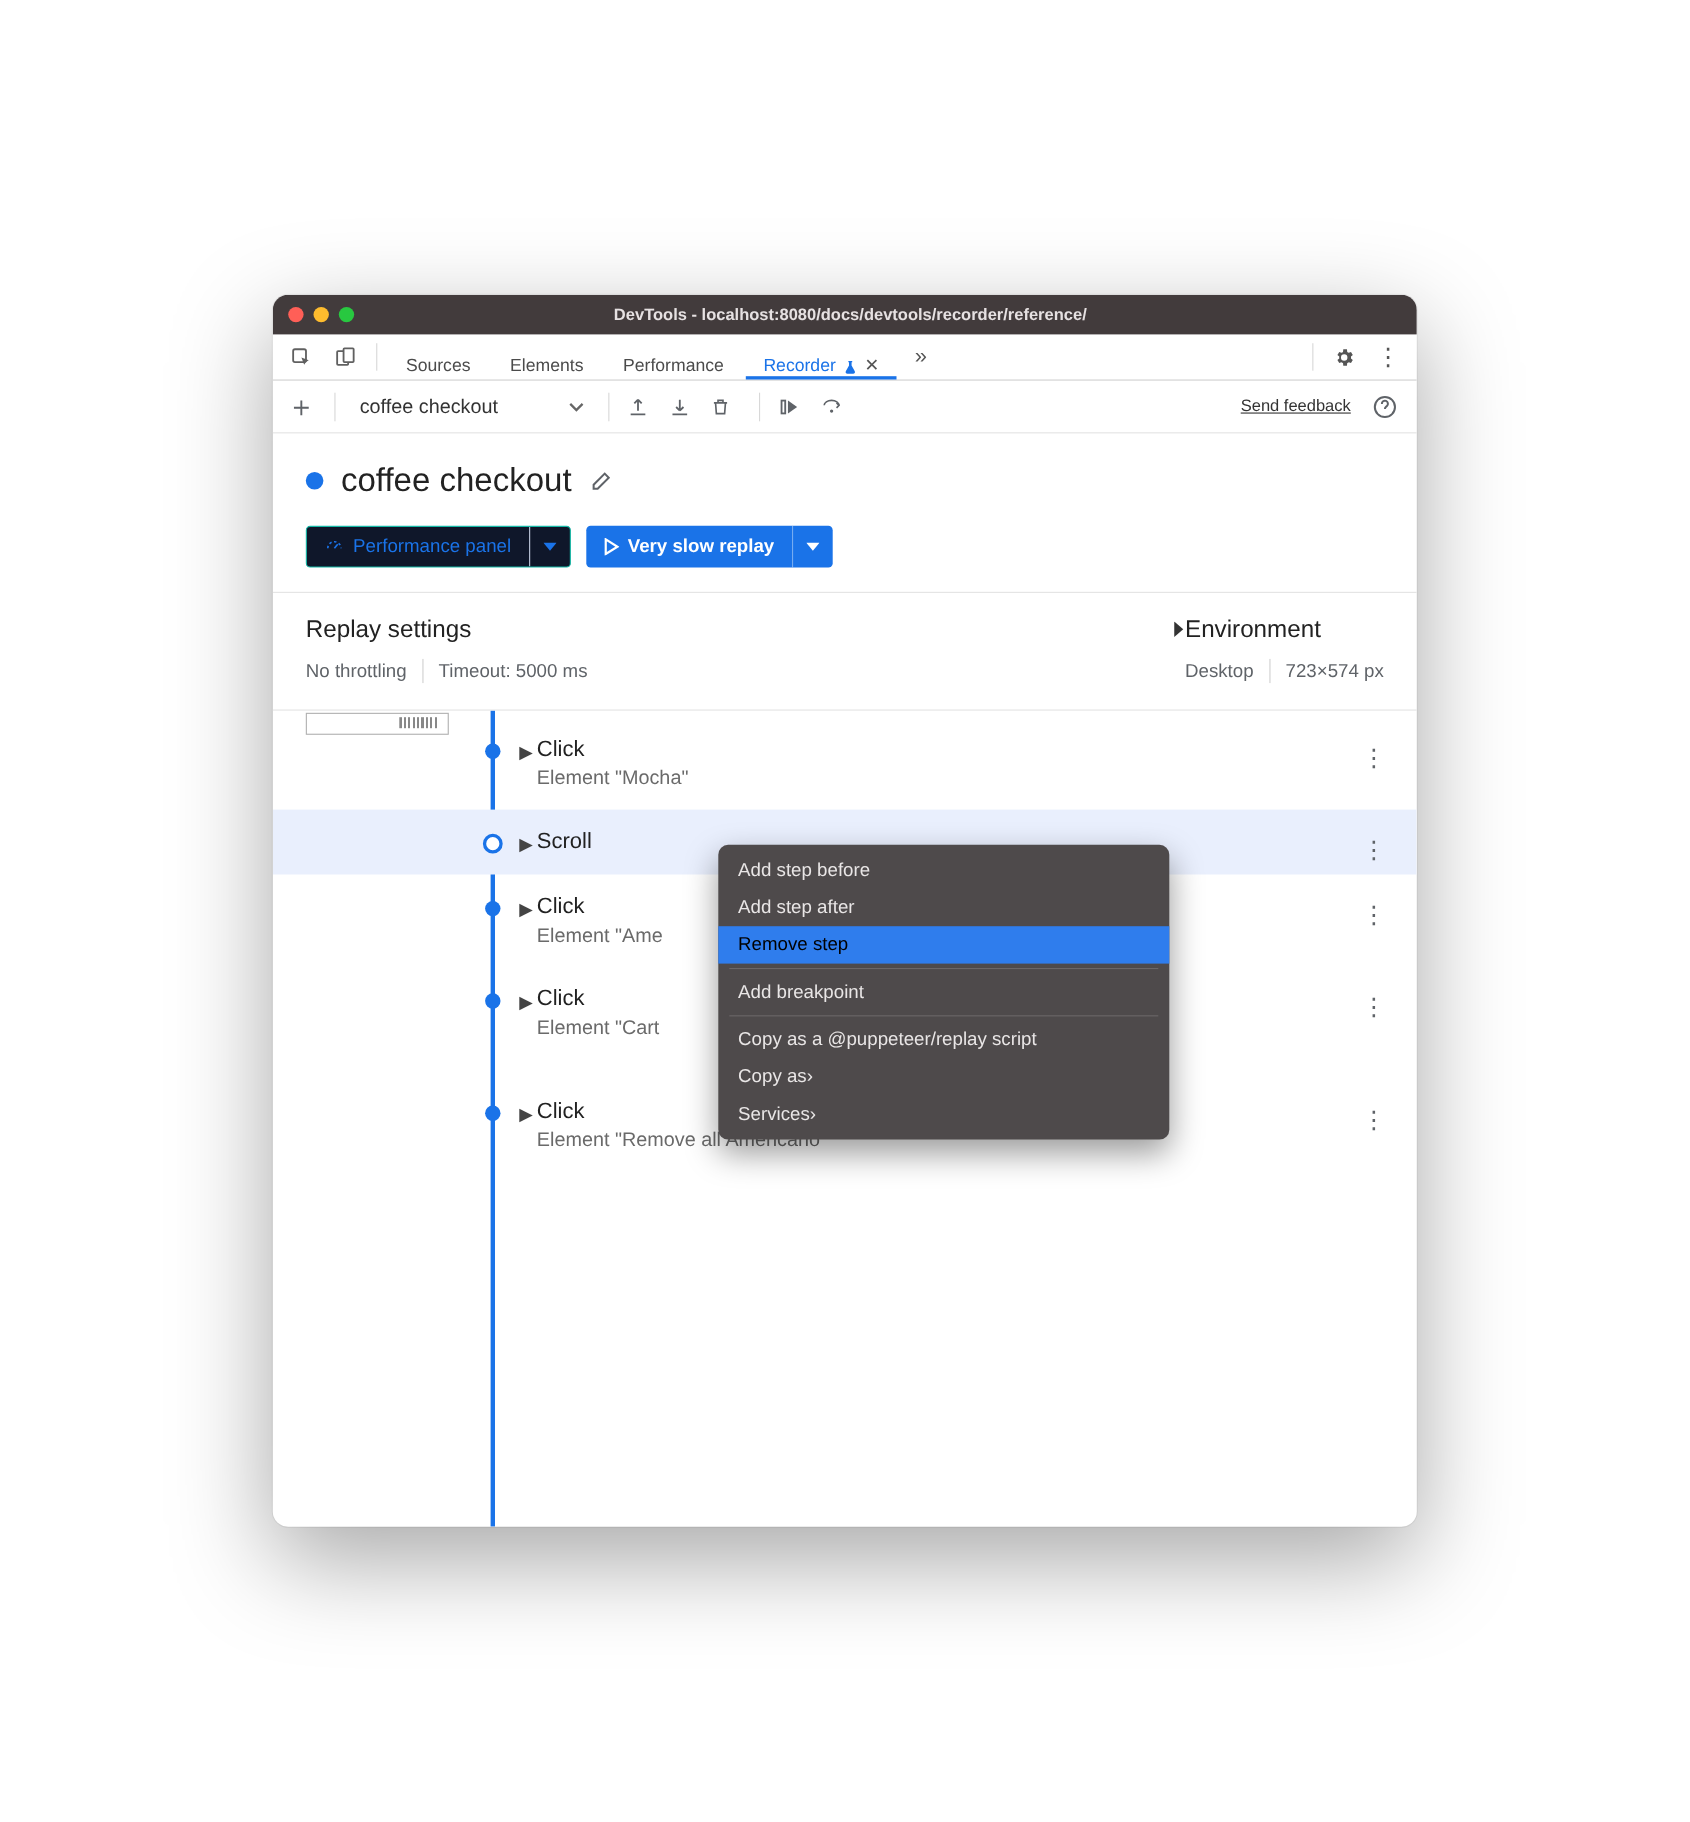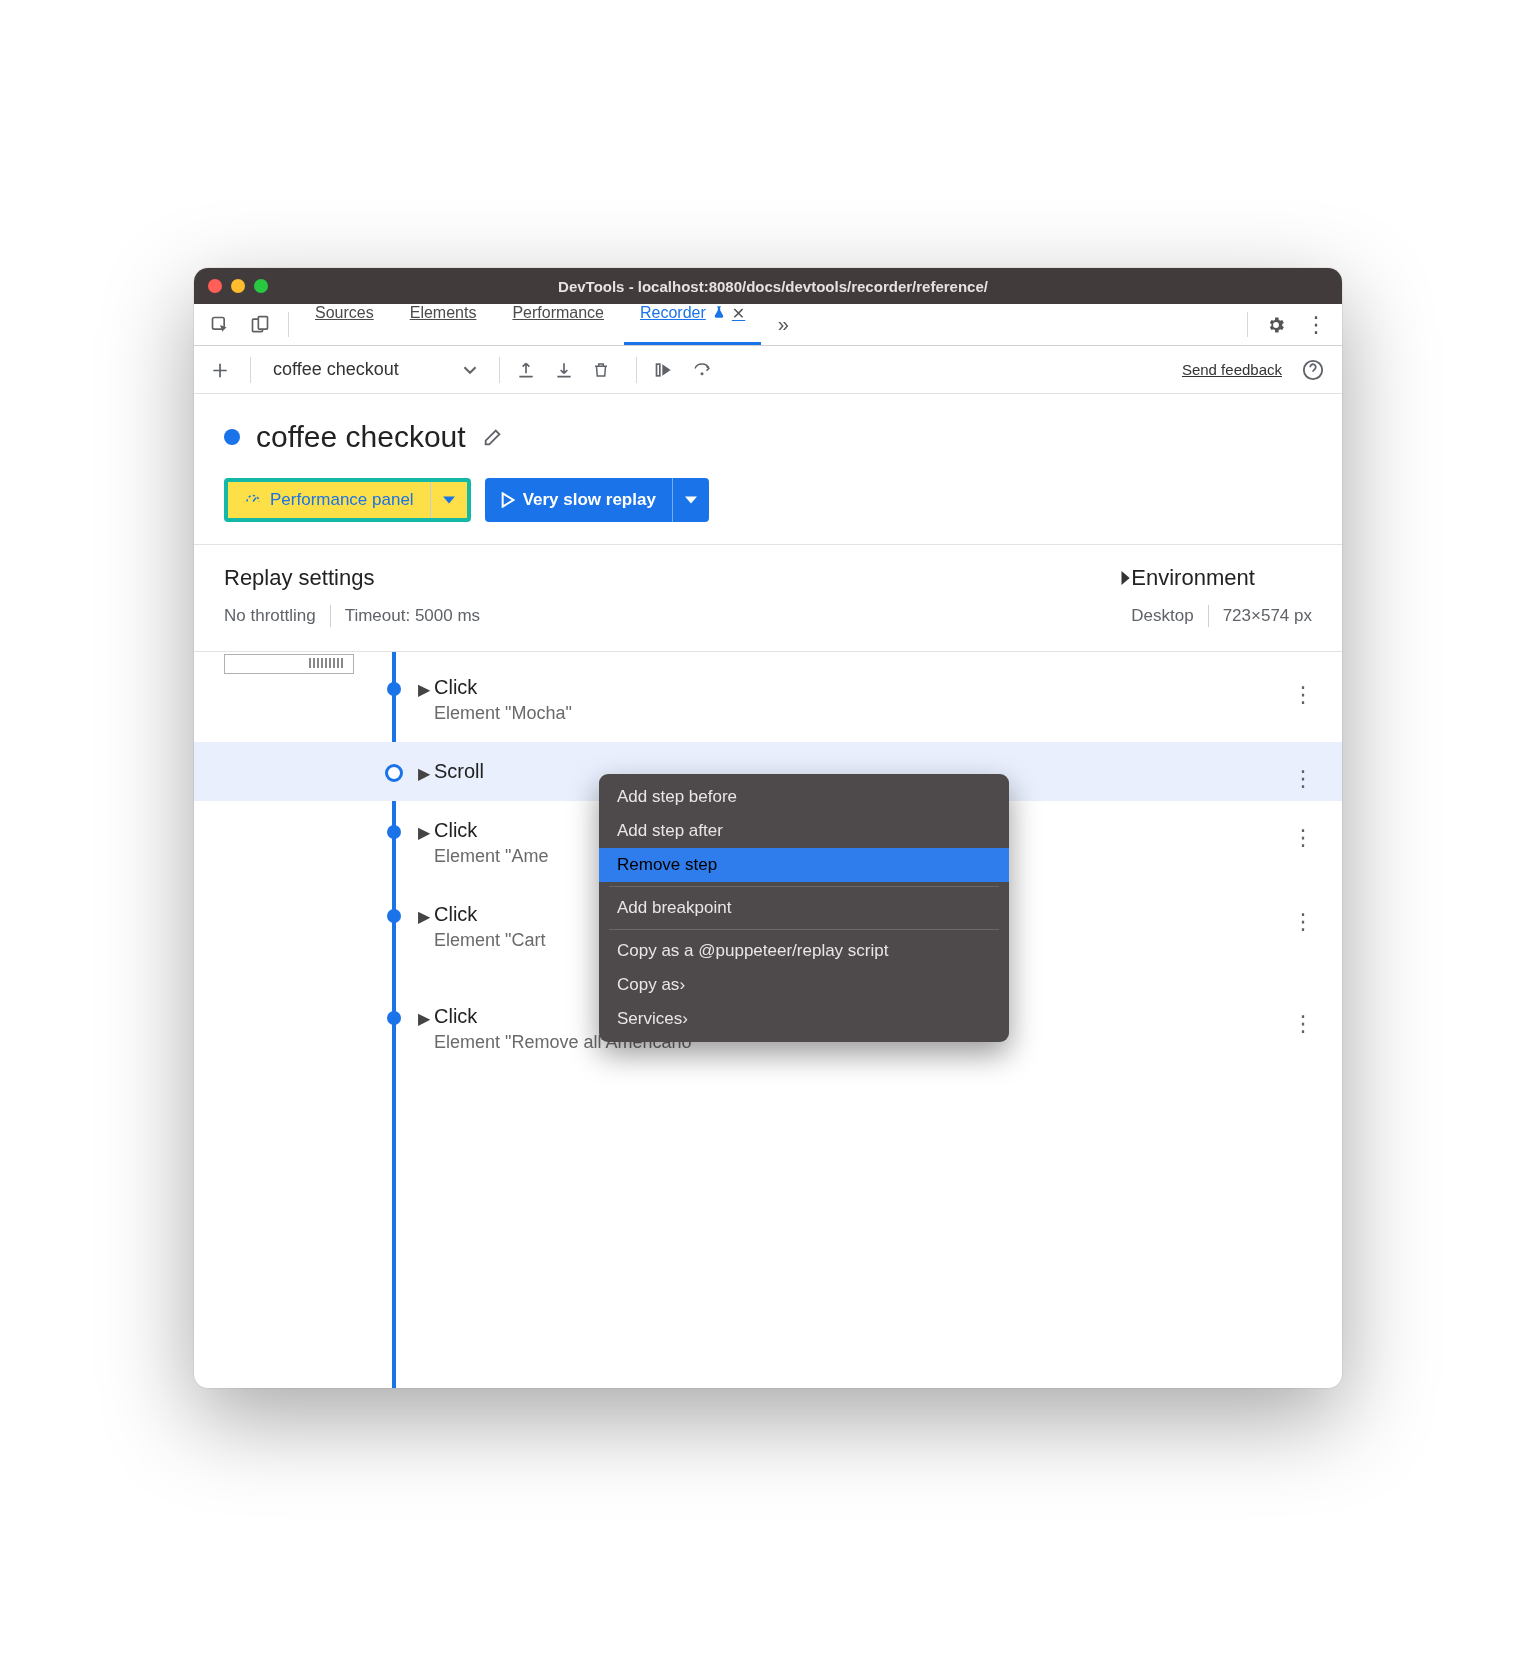--- a/index.html
+++ b/index.html
@@ -6,21 +6,21 @@
   body {
     margin: 0;
     font-family: -apple-system, BlinkMacSystemFont, "Segoe UI", Helvetica, Arial, sans-serif;
     background: #fff;
     display: flex;
     align-items: center;
     justify-content: center;
     min-height: 100vh;
   }
   .window {
-    width: 1148px;
+    width: 1040px;
     height: 1120px;
     border-radius: 14px;
     overflow: hidden;
     box-shadow: 0 30px 90px rgba(0,0,0,0.35), 0 0 0 1px rgba(0,0,0,0.05);
     background: #fff;
     display: flex;
     flex-direction: column;
     position: relative;
   }
   
@@ -58,27 +58,26 @@
   .ts-btn {
     display: flex;
     align-items: center;
     justify-content: center;
     width: 36px;
     color: #606060;
   }
   .ts-sep { width:1px; background:#d8d8d8; margin:8px 6px; }
   .tab {
     display: flex;
-    align-items: flex-start;
+    align-items: flex-end;
     padding: 0 16px;
     color: #4b4b4b;
     font-size: 16px;
     gap: 6px;
     border-bottom: 3px solid transparent;
-    text-decoration: underline;
   }
   .tab.active { color:#1a73e8; border-bottom-color:#1a73e8; font-weight:500;}
   .tab .flask { color:#1a73e8; }
   .tab .x { color:#555; font-size:16px; }
   .ts-spacer { flex:1; }
   
   .toolbar {
     height: 48px;
     border-bottom: 1px solid #e3e3e3;
     display: flex;
@@ -103,21 +102,21 @@
     flex-shrink: 0;
   }
   .rec-title {
     display:flex; align-items:center; gap:16px;
     font-size: 30px; color:#222;
   }
   .rec-title .bullet { width:16px; height:16px; border-radius:50%; background:#1a73e8; }
   .rec-title .pencil { color:#5f6368; }
   .btn-row { display:flex; gap:14px; margin-top:24px; }
   .split-btn { display:flex; border-radius:4px; overflow:hidden; font-size:17px; }
-  .split-btn.outline { border:4px solid #14b8a6; color:#1a73e8; background:#fde047; }
+  .split-btn.outline { border:1px solid #14b8a6; color:#1a73e8; background:#0f172a; }
   .split-btn.primary { background:#1a73e8; color:#fff;justify-content:center; }
   .split-btn .main { padding:8px 16px; display:flex; align-items:center; gap:8px; }
   .split-btn .car { padding:8px 12px; border-left:1px solid rgba(255,255,255,0.4); display:flex; align-items:center;}
   .split-btn.outline .car { border-left:1px solid #c3cde0; }
   
   .settings {
     display:flex; padding: 20px 30px 24px; border-bottom:1px solid #e3e3e3;
     flex-shrink:0;
   }
   .settings .col { flex:1; }

